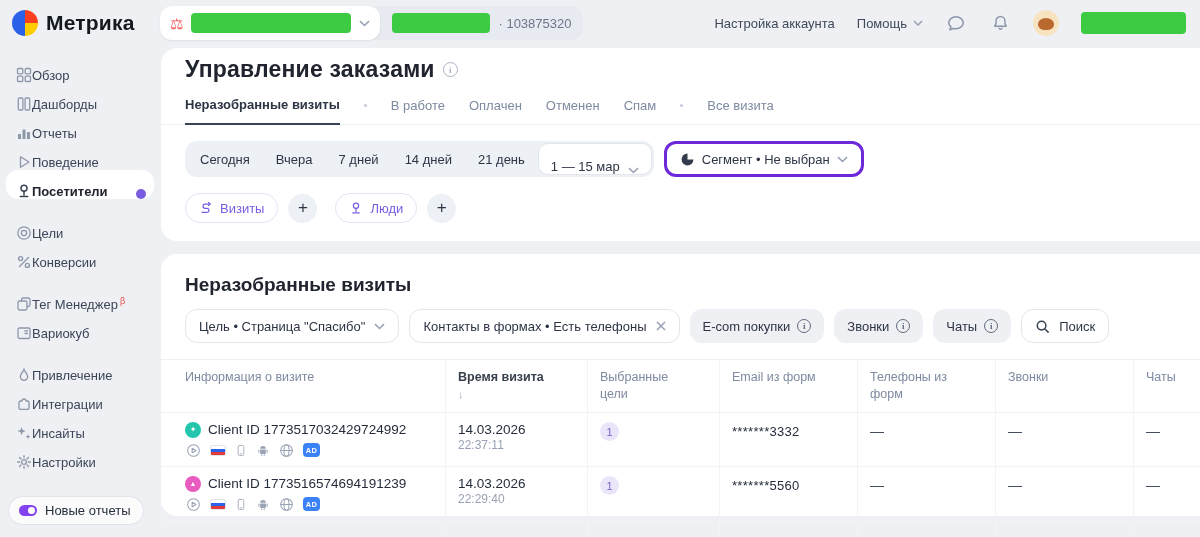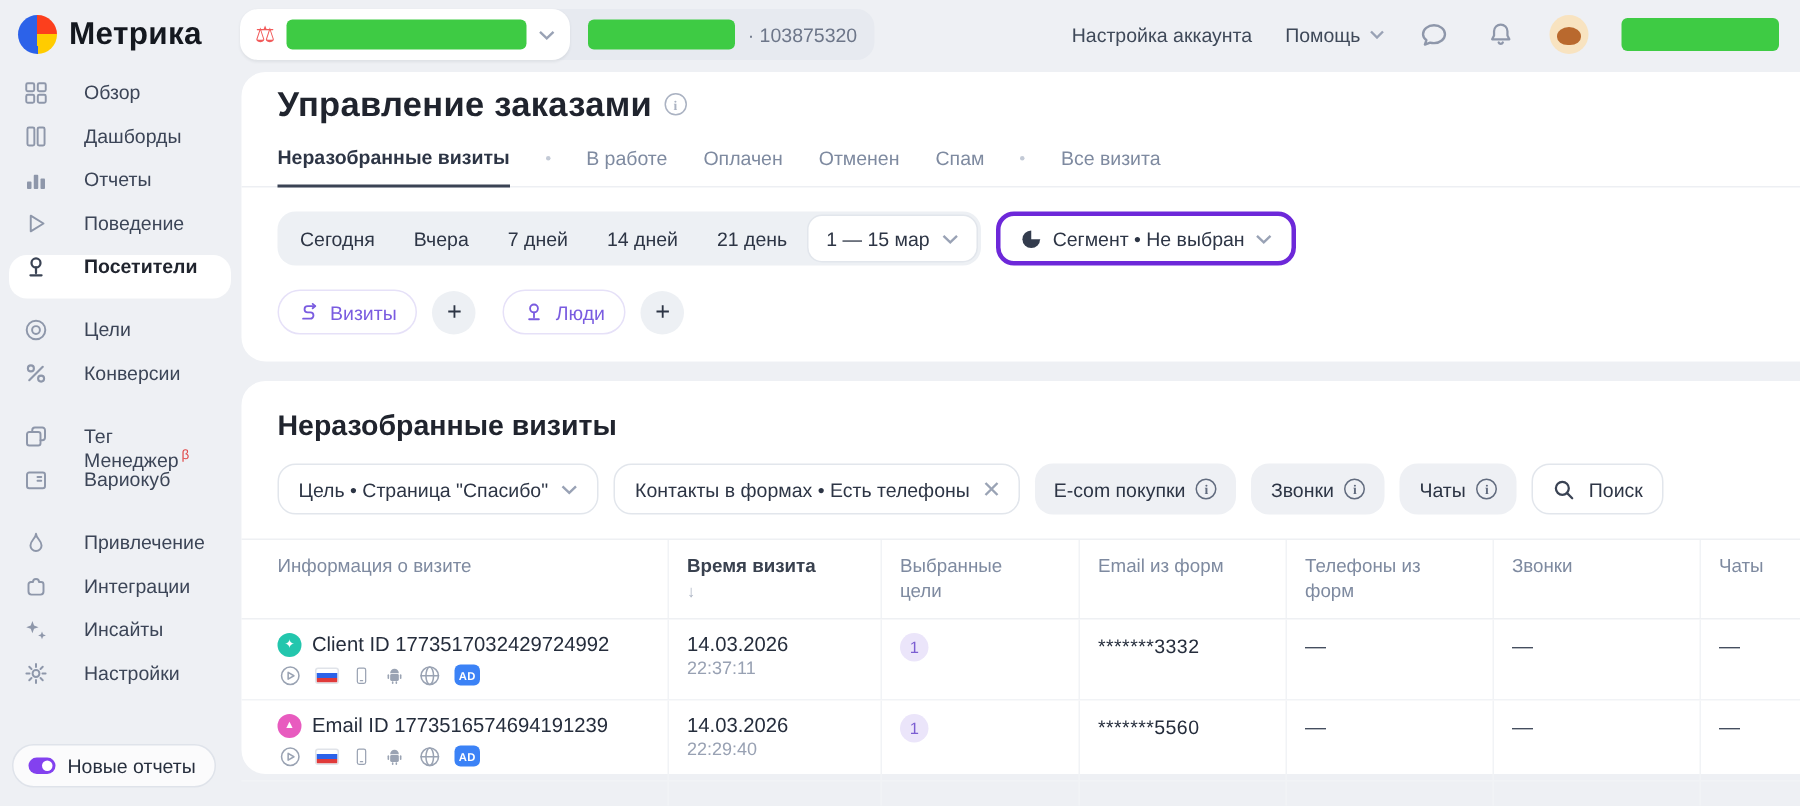--- a/index.html
+++ b/index.html
@@ -24,21 +24,21 @@
   .counter-id { font-size:13px; color:#6d7689; margin-left:8px; white-space:nowrap; }
   .topbar-right { margin-left:auto; display:flex; align-items:center; gap:22px; }
   .top-link { font-size:13px; color:#3f4959; cursor:pointer; display:flex; align-items:center; gap:6px; white-space:nowrap; }
   .icon-btn { width:22px; height:22px; display:flex; align-items:center; justify-content:center; }
   .avatar { width:26px; height:26px; border-radius:50%; background:#f8e3c0; position:relative; overflow:hidden; }
   .avatar::after { content:""; position:absolute; left:5px; top:8px; width:16px; height:12px; border-radius:50% 50% 45% 45%; background:#b9692e; }
 
   
   .layout { display:flex; }
   .sidebar { width:160px; flex:0 0 160px; padding:8px 6px 0 6px; position:relative; height:491px; }
-  .side-item { display:flex; align-items:flex-start; gap:24px; height:29px; padding:0 8px 0 10px; border-radius:12px;
+  .side-item { display:flex; align-items:flex-end; gap:0; height:29px; padding:0 8px 0 10px; border-radius:12px;
     font-size:13px; color:#3c4557; cursor:pointer; }
   .side-item svg { flex:0 0 16px; }
   .side-item.active { background:#fff; font-weight:bold; color:#20242e; }
   .side-dot { width:10px; height:10px; border-radius:50%; background:#7a5ce0; margin-left:auto; }
   .side-gap { height:13px; }
   .beta { color:#e14b4b; font-size:9px; vertical-align:super; margin-left:2px; }
   .new-reports { position:absolute; left:8px; bottom:12px; display:flex; align-items:center; gap:8px;
     background:#fbfbfc; border:1px solid #dfe3ea; border-radius:15px; padding:6px 13px 6px 10px; font-size:13px; color:#272f3e; cursor:pointer; }
   .toggle-ic { width:18px; height:11px; border-radius:6px; background:#8341ef; position:relative; }
   .toggle-ic::after { content:""; position:absolute; right:2px; top:2px; width:7px; height:7px; border-radius:50%; background:#fff; }
@@ -55,21 +55,21 @@
     font-size:9px; font-weight:bold; display:inline-flex; align-items:center; justify-content:center; font-family:"Liberation Serif",serif; }
   .tabs { display:flex; align-items:center; gap:24px; margin:14px -24px 0 -24px; padding:0 24px; border-bottom:1px solid #edeff3; }
   .tab { font-size:13px; color:#7e8aa0; padding-bottom:11px; cursor:pointer; white-space:nowrap; }
   .tab.active { color:#2d3545; font-weight:bold; border-bottom:2px solid #3a4354; margin-bottom:-1px; }
   .tab-sep { width:3px; height:3px; border-radius:50%; background:#c3cad6; margin-bottom:10px; }
   .tabs-right { margin-left:auto; display:flex; align-items:center; gap:7px; font-size:13px; color:#2d3545; padding-bottom:11px; cursor:pointer; }
 
   .filters-row { display:flex; align-items:center; gap:10px; margin-top:16px; }
   .date-group { display:flex; align-items:center; background:#edf0f4; border-radius:12px; padding:2px; height:36px; }
   .preset { font-size:13px; color:#2d3545; padding:0 13px; cursor:pointer; white-space:nowrap; }
-  .range-pill { display:flex; align-items:center; gap:8px; background:#fff; border:1px solid #e2e6ec; border-radius:10px;
+  .range-pill { display:flex; align-items:flex-end; gap:8px; background:#fff; border:1px solid #e2e6ec; border-radius:10px;
     height:32px; padding:0 12px; font-size:13px; color:#2d3545; cursor:pointer; white-space:nowrap; }
   .segment-pill { display:flex; align-items:center; gap:7px; background:#fff; border:3px solid #6d28d9; border-radius:12px;
     height:36px; padding:0 13px; font-size:13px; color:#2d3545; cursor:pointer; white-space:nowrap; }
 
   .chips-row { display:flex; align-items:center; gap:10px; margin-top:16px; }
   .metric-chip { display:flex; align-items:center; gap:7px; border:1px solid #e6e1f8; border-radius:16px; height:30px;
     padding:0 13px; font-size:13px; color:#7a5ce0; cursor:pointer; background:#fff; }
   .plus-btn { width:29px; height:29px; border-radius:50%; background:#edf0f4; display:flex; align-items:center; justify-content:center;
     font-size:17px; color:#2d3545; cursor:pointer; margin-right:8px; }
 
@@ -482,21 +482,21 @@
           <div class="td"><span class="dash">—</span></div>
           <div class="td"><span class="dash">—</span></div>
         </div>
 
         <div class="trow tbody-row">
           <div class="td">
             <div class="visit-line1">
               <span class="client-avatar" style="background-color: rgb(232, 91, 191);">
                   <span style="font-size:7px">▲</span>
                 </span>
-              <span class="client-id">Email ID 1773516574694191239</span>
+              <span class="client-id">Client ID 1773516574694191239</span>
               <svg class="ic link-ic" width="13" height="13" viewBox="0 0 16 16">
                   <g class="s-row" style="stroke:#a7aebc;stroke-width:1.3">
                     <path d="M6.3 9.7 l3.4-3.4 M5 7 l-1.3 1.3 a2.5 2.5 0 0 0 3.5 3.5 L8.5 10.5 M11 9 l1.3-1.3 a2.5 2.5 0 0 0 -3.5-3.5 L7.5 5.5"></path>
                   </g>
                 </svg>
             </div>
             <div class="visit-icons">
               <svg class="ic" width="15" height="15" viewBox="0 0 16 16">
                   <g class="s-row">
                     <circle cx="8" cy="8" r="6.2"></circle>

